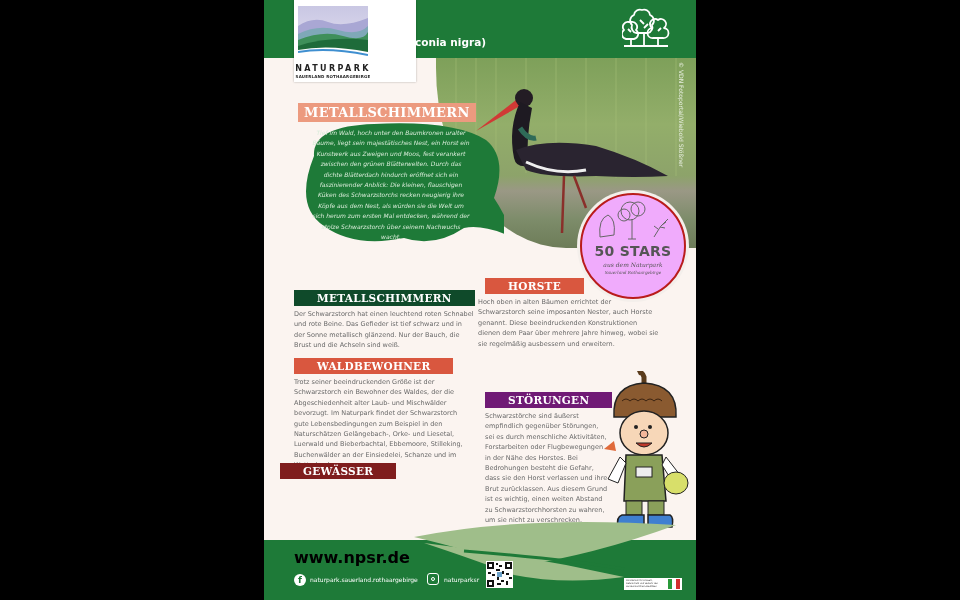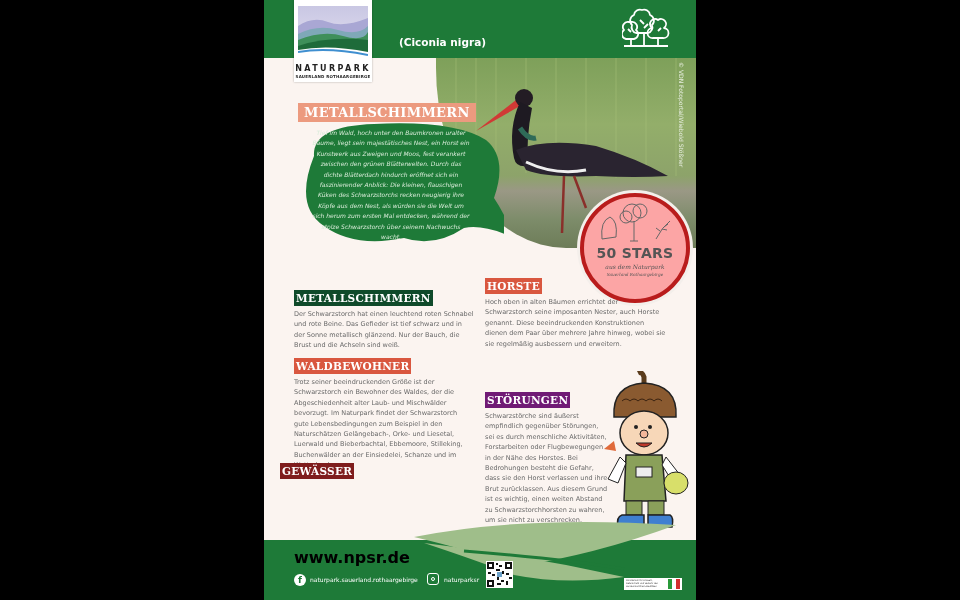--- a/index.html
+++ b/index.html
@@ -1,37 +1,37 @@
 <!DOCTYPE html>
 <html><head>
 <meta charset="utf-8">
 <style>
   html, body { margin:0; padding:0; }
   body { width:960px; height:600px; background:#000; position:relative; overflow:hidden; font-family:"DejaVu Sans", sans-serif; }
   .poster { position:absolute; left:264px; top:0; width:432px; height:600px; background:#fbf4f0; overflow:hidden; }
   .header { position:absolute; left:0; top:0; width:432px; height:58px; background:#1e7a38; }
-  .logo { position:absolute; left:30px; top:0; width:78px; height:82px; background:#fff; box-shadow:0 0 2px rgba(0,0,0,.3); }
+  .logo { position:absolute; left:30px; top:0; width:78px; height:82px; background:#fff; box-shadow:0 0 2px rgba(0,0,0,.3);padding-left:44px; }
   .logo .hills { position:absolute; left:4px; top:6px; width:70px; height:52px; overflow:hidden; background:linear-gradient(#c9c7e3,#e6e3f3); }
   .logo .word { position:absolute; left:0; width:78px; text-align:center; font-family:"DejaVu Sans", sans-serif; font-weight:bold; color:#222; }
   .logo .w1 { top:64px; font-size:8px; letter-spacing:2.4px; }
   .logo .w2 { top:74px; font-size:4px; letter-spacing:.2px; }
   .title { position:absolute; left:135px; top:7px; color:#fff; font-family:"DejaVu Sans", sans-serif; font-weight:bold; font-size:19px; }
   .subtitle { position:absolute; left:135px; top:36px; color:#fff; font-family:"DejaVu Sans", sans-serif; font-weight:bold; font-size:10.5px; }
   .tree-icon { position:absolute; left:358px; top:6px; width:48px; height:44px; }
   .photo { position:absolute; left:172px; top:58px; width:260px; height:190px; overflow:hidden; border-bottom-left-radius:130px 180px; }
   .photo .bg { position:absolute; inset:0; background:linear-gradient(180deg,#7ea05a 0%,#93ae6a 35%,#8da36a 62%,#9a9885 70%,#7d8c6a 85%,#6d7c58 100%); }
   .credit { position:absolute; left:421px; top:62px; width:150px; height:10px; transform-origin:0 0; transform:rotate(90deg) translate(0,0); color:#e8efe0; font-size:6px; white-space:nowrap; font-family:"DejaVu Sans", sans-serif; }
   .bubble { position:absolute; left:30px; top:116px; width:210px; height:130px; }
   .bubble-head { position:absolute; left:34px; top:103px; background:#ec9a7f; color:#fff; font-family:"DejaVu Serif", serif; font-weight:bold; font-size:13px; padding:2px 6px; letter-spacing:.3px; }
   .bubble-text { position:absolute; left:48px; top:128px; width:158px; color:#d9ecd9; font-style:italic; font-size:6px; line-height:10.4px; text-align:center; font-family:"DejaVu Sans", sans-serif; }
-  .stars-badge { position:absolute; left:316px; top:193px; width:102px; height:102px; border-radius:50%; background:#fca5a5; border:4px solid #b91c1c; box-shadow:0 0 0 3px #f4efeb; }
+  .stars-badge { position:absolute; left:316px; top:193px; width:102px; height:102px; border-radius:50%; background:#f0abfc; border:2px solid #b91c1c; box-shadow:0 0 0 3px #f4efeb; }
   .stars-badge .big { position:absolute; left:0; top:48px; width:102px; text-align:center; font-family:"DejaVu Sans", sans-serif; font-weight:bold; font-size:14px; color:#555; letter-spacing:.3px; }
   .stars-badge .s1 { position:absolute; left:0; top:66px; width:102px; text-align:center; font-family:"DejaVu Serif", serif; font-style:italic; font-size:6px; color:#555; }
   .stars-badge .s2 { position:absolute; left:0; top:75px; width:102px; text-align:center; font-family:"DejaVu Serif", serif; font-style:italic; font-size:4.2px; color:#555; }
-  .sec-head { position:absolute; color:#fff; font-family:"DejaVu Serif", serif; font-weight:bold; font-size:10.5px; padding:2px 2px; letter-spacing:.3px; }
+  .sec-head { position:absolute; color:#fff; font-family:"DejaVu Serif", serif; font-weight:bold; font-size:10.5px; padding:2px 23px; letter-spacing:.3px; }
   .sec-text { position:absolute; color:#6a6a6a; font-size:6.5px; line-height:10.4px; font-family:"DejaVu Sans", sans-serif; }
   .kid { position:absolute; left:336px; top:371px; width:96px; height:160px; }
   .footer { position:absolute; left:0; top:540px; width:432px; height:60px; background:#1e7a38; }
   .swoosh { position:absolute; left:0; top:515px; width:432px; height:70px; }
   .url { position:absolute; left:30px; top:548px; color:#000000; font-weight:bold; font-size:16px; font-family:"DejaVu Sans", sans-serif; }
   .fb-icon { position:absolute; left:30px; top:574px; width:12px; height:12px; border-radius:50%; background:#fff; color:#1e7a38; font-weight:bold; font-size:9px; text-align:center; line-height:13px; }
   .fb-label { position:absolute; left:46px; top:576px; color:#fff; font-size:6px; }
   .ig-icon { position:absolute; left:163px; top:573px; width:10px; height:10px; border:1.5px solid #fff; border-radius:3px; }
   .ig-icon::after { content:""; position:absolute; left:2.5px; top:2.5px; width:4px; height:4px; border:1.2px solid #fff; border-radius:50%; box-sizing:border-box; }
   .ig-label { position:absolute; left:180px; top:576px; color:#fff; font-size:6px; }
@@ -118,21 +118,21 @@
 
   <div class="sec-head" style="left:30px;top:290px;background:#0f4a2a">METALLSCHIMMERN</div>
   <div class="sec-text" style="left:30px;top:309px;width:180px">Der Schwarzstorch hat einen leuchtend roten Schnabel und rote Beine. Das Gefieder ist tief schwarz und in der Sonne metallisch glänzend. Nur der Bauch, die Brust und die Achseln sind weiß.</div>
 
   <div class="sec-head" style="left:30px;top:358px;background:#d9573f">WALDBEWOHNER</div>
   <div class="sec-text" style="left:30px;top:377px;width:180px">Trotz seiner beeindruckenden Größe ist der Schwarzstorch ein Bewohner des Waldes, der die Abgeschiedenheit alter Laub- und Mischwälder bevorzugt. Im Naturpark findet der Schwarzstorch gute Lebensbedingungen zum Beispiel in den Naturschätzen Gelängebach-, Orke- und Liesetal, Luerwald und Bieberbachtal, Ebbemoore, Stilleking, Buchenwälder an der Einsiedelei, Schanze und im Wetterbach.</div>
 
   <div class="sec-head" style="left:16px;top:463px;background:#7f1d1d">GEWÄSSER</div>
 
   <div class="sec-head" style="left:221px;top:278px;background:#d9573f">HORSTE</div>
-  <div class="sec-text" style="left:221px;top:297px;width:182px">Hoch oben in alten Bäumen errichtet der Schwarzstorch seine imposanten Nester, auch Horste genannt. Diese beeindruckenden Konstruktionen dienen dem Paar über mehrere Jahre hinweg, wobei sie sie regelmäßig ausbessern und erweitern.</div>
+  <div class="sec-text" style="left:214px;top:297px;width:182px">Hoch oben in alten Bäumen errichtet der Schwarzstorch seine imposanten Nester, auch Horste genannt. Diese beeindruckenden Konstruktionen dienen dem Paar über mehrere Jahre hinweg, wobei sie sie regelmäßig ausbessern und erweitern.</div>
 
   <div class="sec-head" style="left:221px;top:392px;background:#701a75">STÖRUNGEN</div>
   <div class="sec-text" style="left:221px;top:411px;width:124px">Schwarzstörche sind äußerst empfindlich gegenüber Störungen, sei es durch menschliche Aktivitäten, Forstarbeiten oder Flugbewegungen in der Nähe des Horstes. Bei Bedrohungen besteht die Gefahr, dass sie den Horst verlassen und ihre Brut zurücklassen. Aus diesem Grund ist es wichtig, einen weiten Abstand zu Schwarzstorchhorsten zu wahren, um sie nicht zu verschrecken.</div>
 
   <svg class="kid" viewBox="0 0 96 160">
     <path d="M38 2 Q42 0 44 6 V14" stroke="#5a3b1c" stroke-width="5" fill="none"></path>
     <path d="M14 46 Q12 14 44 12 Q78 14 76 46 Z" fill="#8a5a30" stroke="#222" stroke-width="1.5"></path>
     <path d="M22 30 q4 -4 8 0 q4 -4 8 0 q4 -4 8 0 q4 -4 8 0 q4 -4 8 0" stroke="#3a2210" fill="none"></path>
     <ellipse cx="44" cy="62" rx="24" ry="22" fill="#f7d7b8" stroke="#222" stroke-width="1.5"></ellipse>
     <circle cx="36" cy="56" r="2" fill="#222"></circle>

